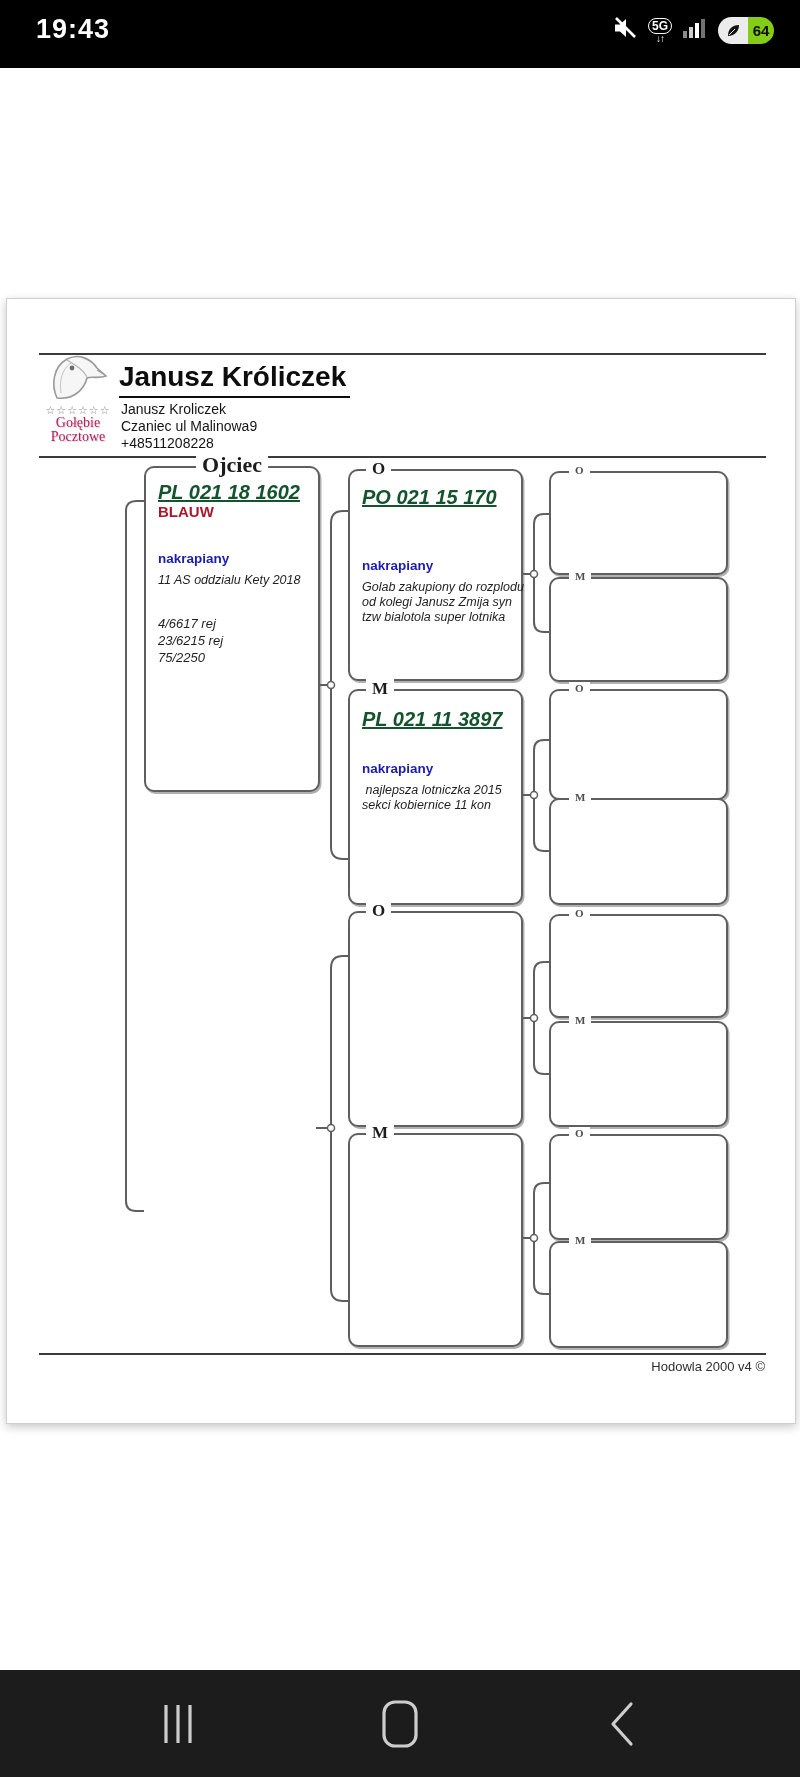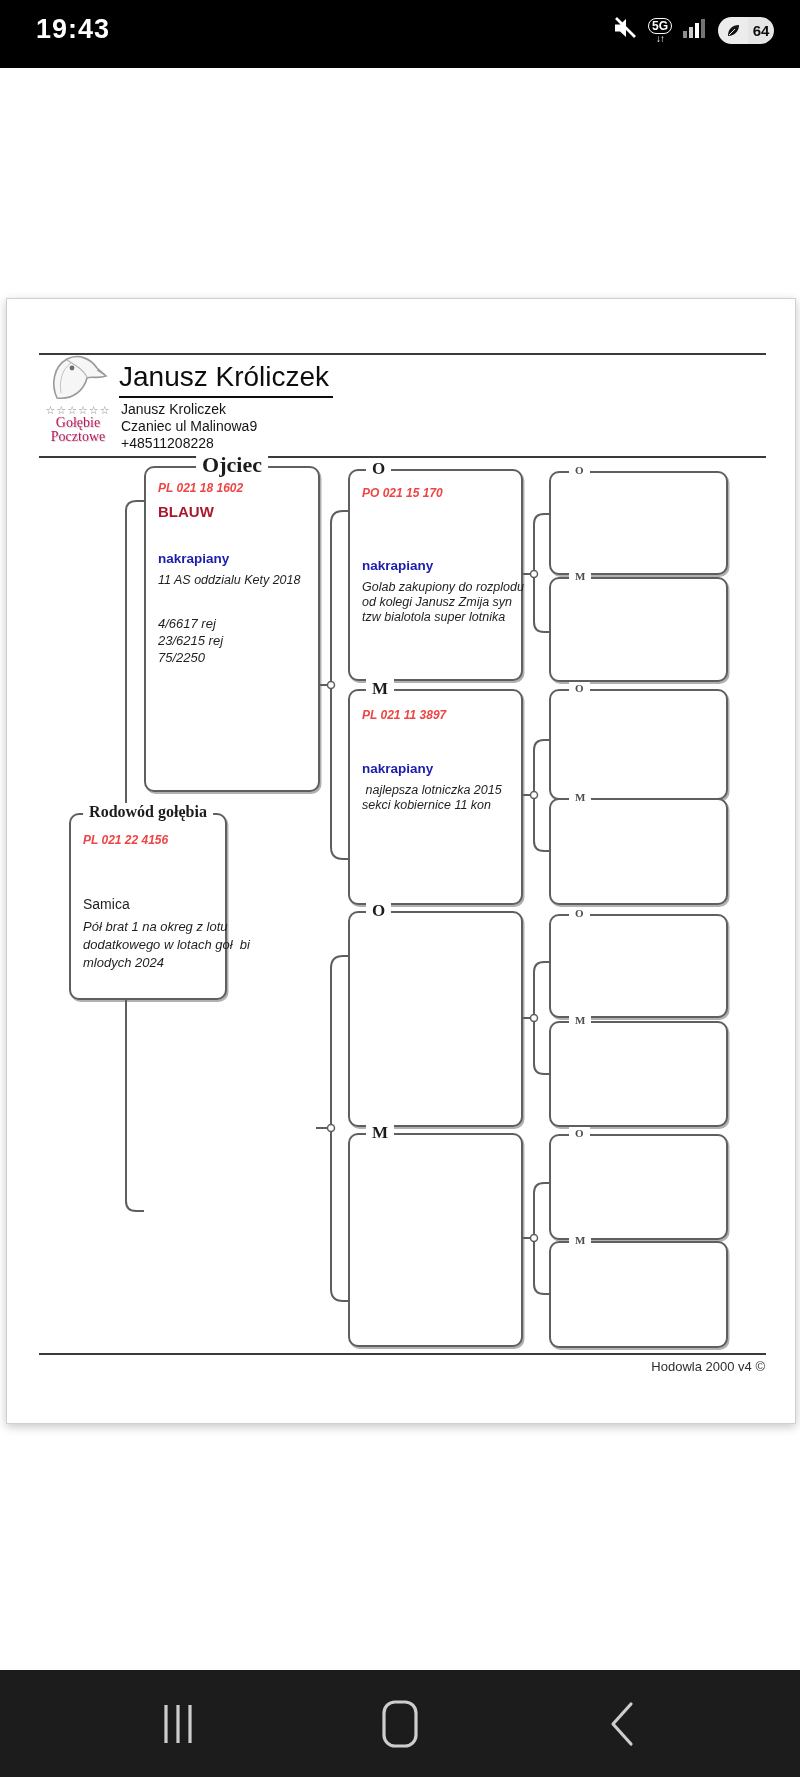--- a/index.html
+++ b/index.html
@@ -7,45 +7,45 @@
           font-family:"Liberation Sans",sans-serif;}
   
   .statusbar{position:absolute;left:0;top:0;width:800px;height:68px;background:#000;}
   .sb-time{position:absolute;left:36px;top:14px;color:#fff;font-size:27px;font-weight:bold;letter-spacing:1px;}
   .sb-icons{position:absolute;right:26px;top:0;height:60px;display:flex;align-items:center;gap:10px;}
   .sb-5g{display:flex;flex-direction:column;align-items:center;color:#fff;}
   .sb-5g .badge{border:1.5px solid #fff;border-radius:8px;font-size:12px;font-weight:bold;padding:0px 3px;line-height:14px;}
   .sb-5g .arrows{font-size:10px;line-height:9px;letter-spacing:-1px;}
   .sb-batt{display:flex;height:27px;border-radius:14px;overflow:hidden;}
   .sb-batt .cell-l{width:30px;background:#ececec;display:flex;align-items:center;justify-content:center;}
-  .sb-batt .cell-r{width:26px;background:#e5e5e5;color:#0c0c0c;font-weight:bold;font-size:15px;
+  .sb-batt .cell-r{width:26px;background:#84cc16;color:#0c0c0c;font-weight:bold;font-size:15px;
                    display:flex;align-items:center;justify-content:center;}
   
   .card{position:absolute;left:6px;top:298px;width:788px;height:1124px;background:#fff;
         border:1px solid #cfcfcf;box-shadow:0 3px 9px rgba(0,0,0,0.22);}
   .rule{position:absolute;left:32px;width:727px;height:0;border-top:2px solid #3a3a3a;}
   .logo-wrap{position:absolute;left:26px;top:52px;width:90px;text-align:center;}
   .logo-stars{font-size:11px;color:#8d8d8d;letter-spacing:1px;line-height:11px;}
   .logo-line{font-family:"Liberation Serif","DejaVu Serif",serif;font-weight:normal;font-size:14px;
              color:#be185d;line-height:14px;text-shadow:1px 1px 0 #d8d8d8;}
-  .hdr-title{position:absolute;left:112px;top:62px;font-size:28px;font-weight:normal;color:#0d0d0d;
+  .hdr-title{position:absolute;left:112px;top:62px;font-size:28px;font-weight:bold;color:#0d0d0d;
              border-bottom:2px solid #0d0d0d;padding:0 4px 3px 0;}
   .hdr-line{position:absolute;left:114px;font-size:14px;color:#141414;}
   
   .pbox{position:absolute;background:#fff;border:2px solid #5f5f5f;border-radius:10px;
         box-shadow:1.5px 2px 0 rgba(100,100,100,0.5);}
   .lbl{position:absolute;background:#fff;padding:0 6px;font-family:"Liberation Serif","DejaVu Serif",serif;
        font-weight:bold;color:#1c1c1c;white-space:nowrap;}
   .lbl.big{top:-16px;font-size:22px;left:50%;transform:translateX(-50%);}
   .lbl.big2{top:-17px;font-size:24px;left:50%;transform:translateX(-50%);}
   .lbl.med{top:-12px;font-size:16px;left:50%;transform:translateX(-50%);}
   .lbl.g2{top:-12px;font-size:17px;left:16px;}
   .lbl.g3{top:-9px;font-size:11px;left:18px;color:#4d4d4d;}
   .t{position:absolute;left:12px;right:6px;white-space:pre;}
-  .ring{font-size:12px;font-weight:bold;font-style:italic;color:#ef4444;}
+  .ring{font-size:20px;font-weight:bold;font-style:italic;color:#14532d;text-decoration:underline;}
   .name-red{font-size:15px;font-weight:bold;}
   .cw{font-size:13.5px;font-weight:bold;}
   .it{font-size:12.5px;font-style:italic;color:#1f1f1f;line-height:15px;}
   .it2{font-size:13px;font-style:italic;color:#1f1f1f;line-height:18px;}
   .sx{font-size:14px;color:#1f1f1f;}
   .sc{font-size:13px;font-style:italic;color:#1f1f1f;line-height:17px;}
   .footer-txt{position:absolute;right:30px;top:1060px;font-size:13px;color:#2e2e2e;}
   
   .navbar{position:absolute;left:0;top:1670px;width:800px;height:107px;background:#1c1c1c;}
   .nav-ic{position:absolute;top:0;height:107px;display:flex;align-items:center;justify-content:center;width:80px;}
@@ -138,28 +138,20 @@
       <span class="lbl big">Ojciec</span>
       <div class="t ring" style="top:13px">PL 021 18 1602</div>
       <div class="t name-red" style="top:35px;color:#a8192e">BLAUW</div>
       <div class="t cw" style="top:83px;color:#1c1cae">nakrapiany</div>
       <div class="t it" style="top:105px">11 AS oddzialu Kety 2018</div>
       <div class="t sc" style="top:147px">4/6617 rej</div>
       <div class="t sc" style="top:164px">23/6215 rej</div>
       <div class="t sc" style="top:181px">75/2250</div>
     </div>
 
-    <div class="pbox" style="left:62px;top:514px;width:154px;height:183px">
-      <span class="lbl med">Rodowód gołębia</span>
-      <div class="t ring" style="top:18px">PL 021 22 4156</div>
-      <div class="t sx" style="top:81px">Samica</div>
-      <div class="t it2" style="top:103px">Pół brat 1 na okreg z lotu</div>
-      <div class="t it2" style="top:121px">dodatkowego w lotach goł  bi</div>
-      <div class="t it2" style="top:139px">mlodych 2024</div>
-    </div>
 
 
     <div class="pbox" style="left:341px;top:170px;width:171px;height:208px">
       <span class="lbl g2">O</span>
       <div class="t ring" style="top:15px">PO 021 15 170</div>
       <div class="t cw" style="top:87px;color:#1c1cae">nakrapiany</div>
       <div class="t it" style="top:109px">Golab zakupiony do rozplodu</div>
       <div class="t it" style="top:124px">od kolegi Janusz Zmija syn</div>
       <div class="t it" style="top:139px">tzw bialotola super lotnika</div>
     </div>

